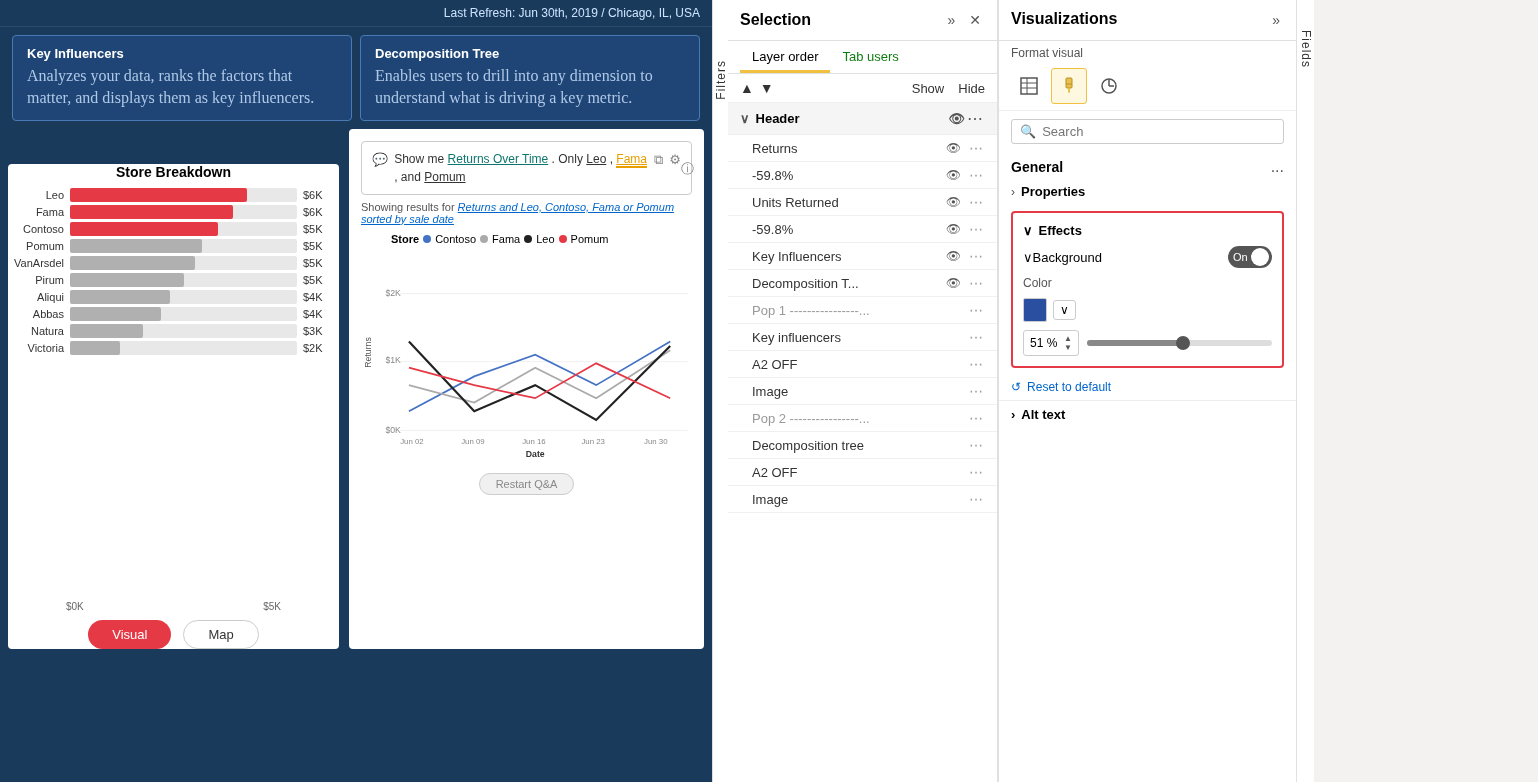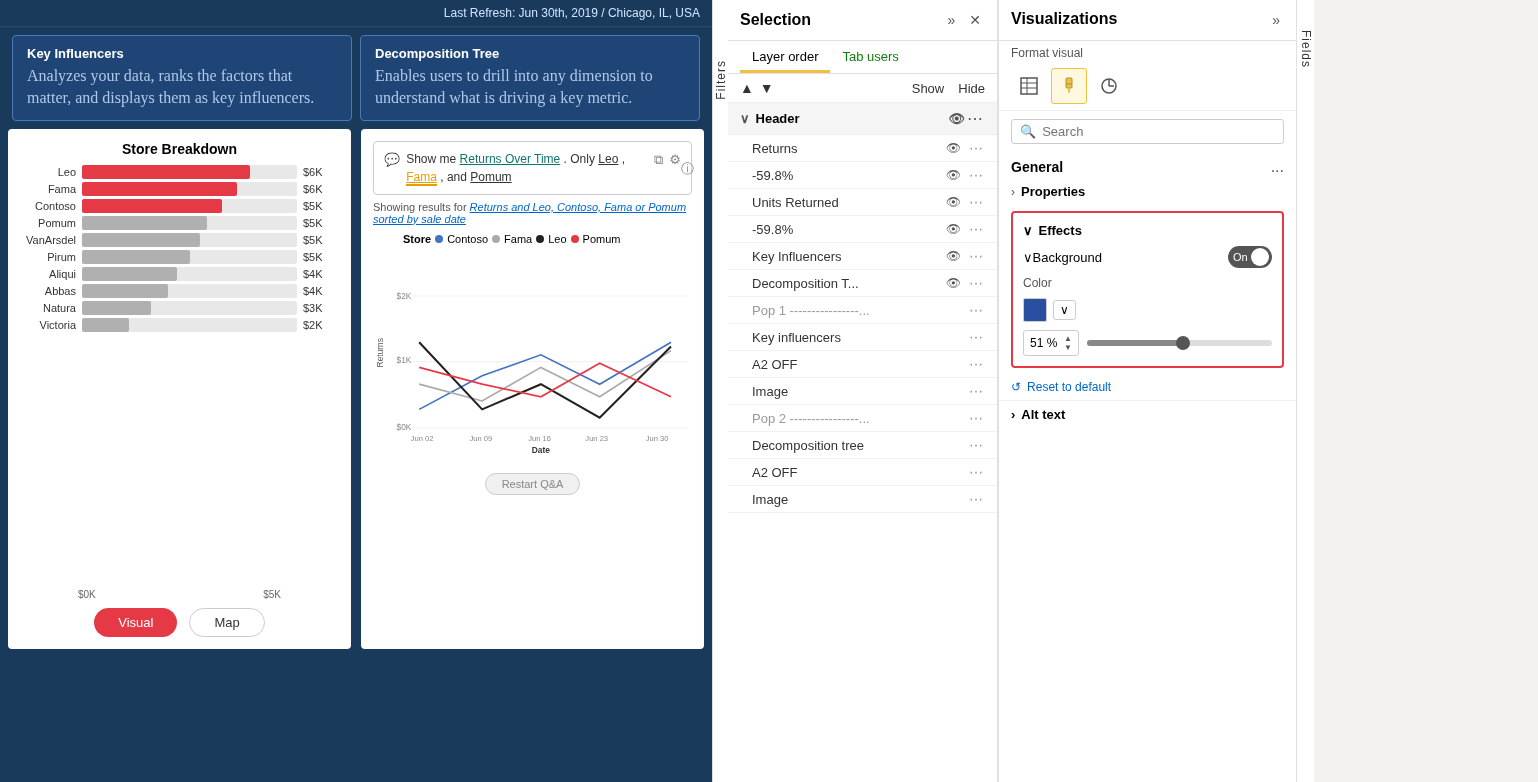--- a/index.html
+++ b/index.html
@@ -52,24 +52,25 @@
     .charts-row {
       display: flex;
       gap: 10px;
       padding: 0 8px;
       height: 520px;
     }
     .chart-panel {
       background: #fff;
       border-radius: 4px;
       flex: 1;
-      padding: 12px;
+      padding: 0;
       position: relative;
       display: flex;
       flex-direction: column;
+      margin-top: 35px;
     }
     .chart-title {
       font-weight: 700;
       font-size: 14px;
       text-align: center;
       margin-bottom: 8px;
       color: #000;
     }
     
     .bar-chart { flex: 1; display: flex; flex-direction: column; gap: 3px; padding: 0 4px; }

